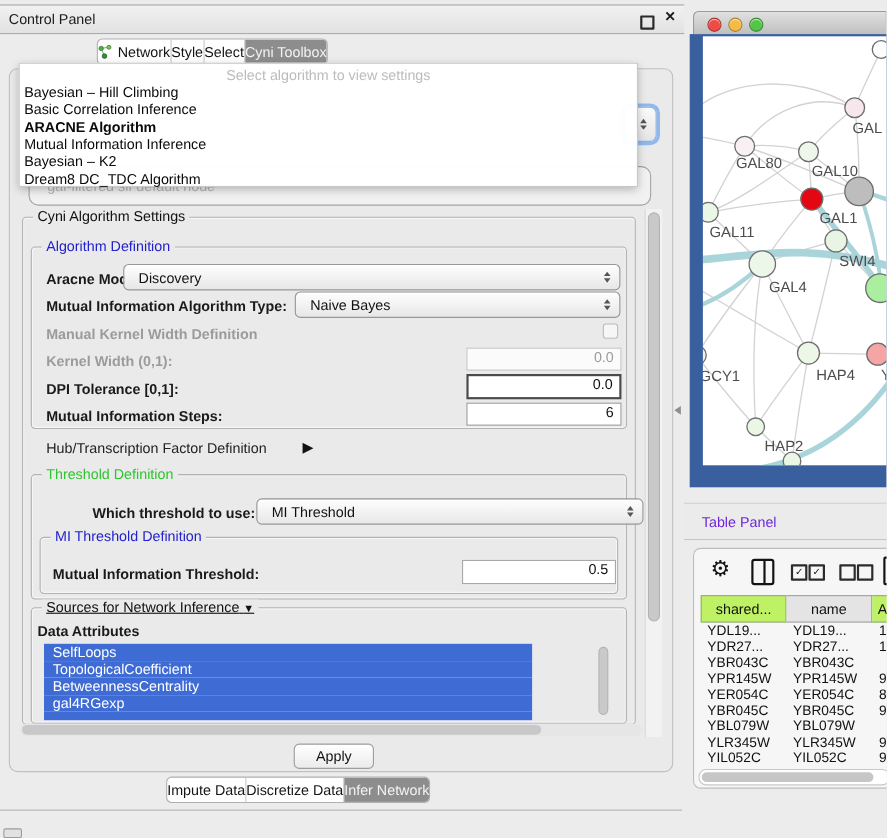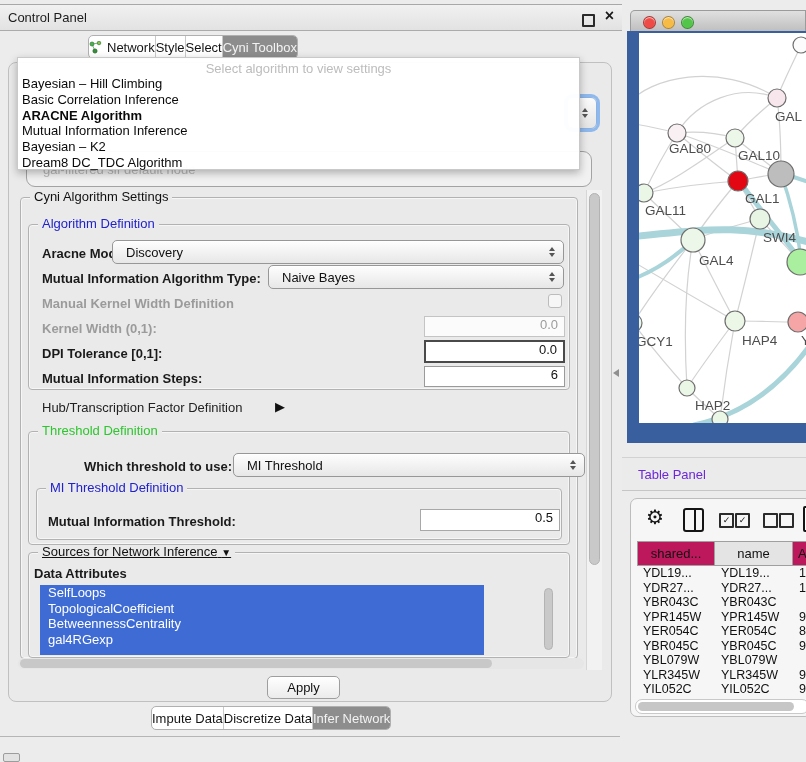--- a/index.html
+++ b/index.html
@@ -84,21 +84,21 @@
   .gear{position:absolute;left:15px;top:6px;font-size:20px;color:#141414;}
   .colicon{position:absolute;left:52px;top:9px;width:17px;height:20px;border:2px solid #141414;border-radius:3px;}
   .colicon i{position:absolute;left:50%;top:0;width:2px;height:100%;background:#141414;}
   .cb{position:absolute;top:14px;width:11px;height:11px;border:2px solid #2b2b2b;border-radius:1px;font-size:9px;line-height:10px;text-align:center;color:#111;}
   .pageicon{position:absolute;left:172px;top:7px;width:15px;height:22px;border:2px solid #141414;border-radius:2px;background:#fff;}
   .tbl{position:absolute;left:6px;top:42px;width:248px;}
   .tbl-head{display:flex;}
   .tbl-head .hc{height:25px;border:1px solid #9f9f9f;border-left:none;box-sizing:border-box;
     font-size:13px;color:#111;display:flex;align-items:center;justify-content:center;background:#e4e4e4;}
   .tbl-head .hc:first-child{border-left:1px solid #9f9f9f;}
-  .tbl-head .hc.hsel{background:#be185d;}
+  .tbl-head .hc.hsel{background:#bef264;}
   .tbl-head .hc.left{justify-content:flex-start;padding-left:5px;}
   .rows{overflow:hidden;height:133px;}
   .trow{display:flex;height:14.5px;}
   .trow .tc{font-size:12.5px;color:#101010;padding-left:6px;box-sizing:border-box;white-space:nowrap;overflow:hidden;}
   .hscroll{position:absolute;background:#fff;border:1px solid #c9c9c9;border-radius:7px;}
   .hthumb{position:absolute;background:#c6c6c6;border-radius:5px;}
   .resize-arrow{left:613px;top:369px;width:0;height:0;border-top:4px solid transparent;border-bottom:4px solid transparent;border-right:6px solid #8f8f8f;}
   .dock-line{left:0;top:736px;width:620px;height:1px;background:#b5b5b5;}
   .mini-btn{left:3px;top:753px;width:17px;height:9px;border:1px solid #9c9c9c;background:#e2e2e2;border-radius:2px;}
   svg text{font-family:"Liberation Sans", sans-serif;}

